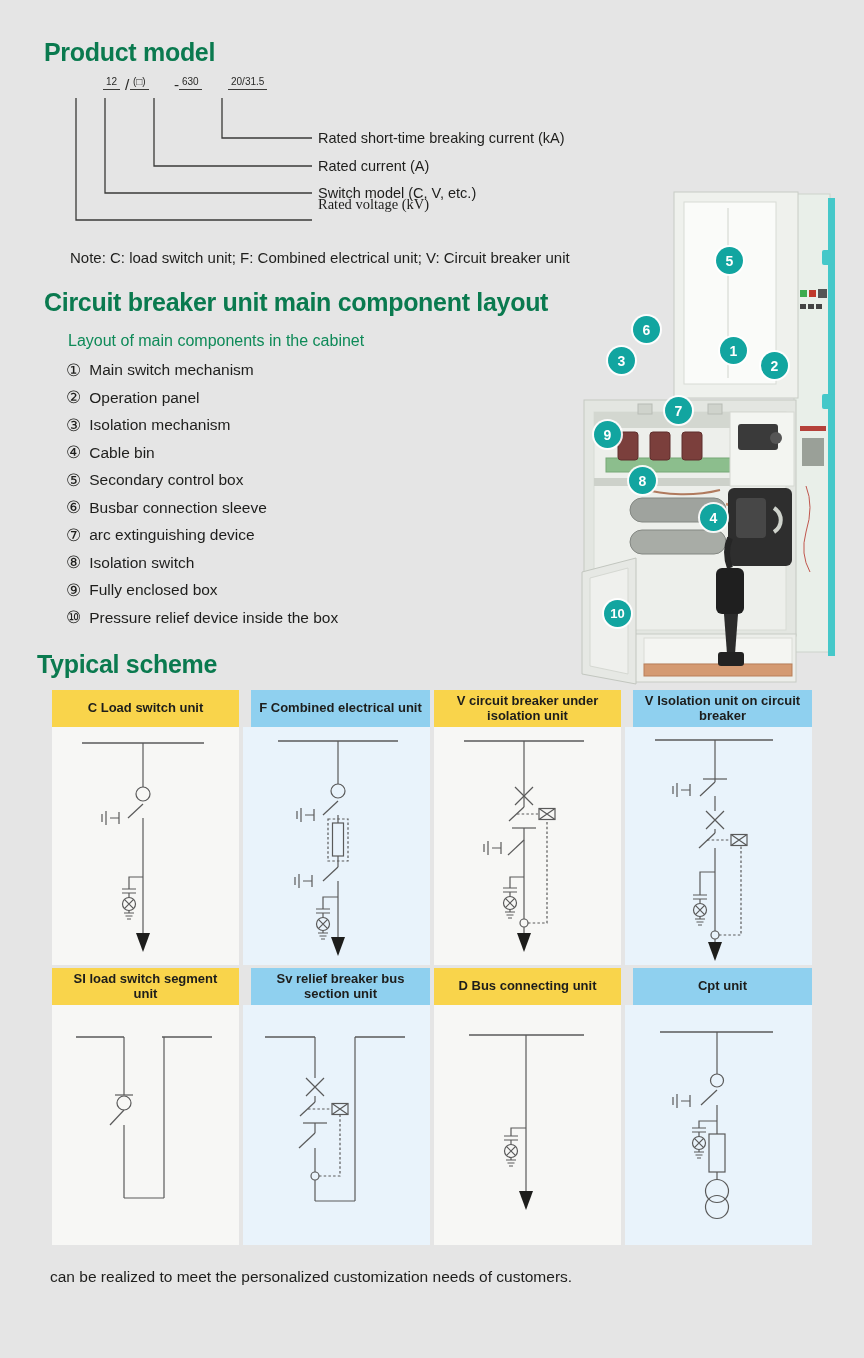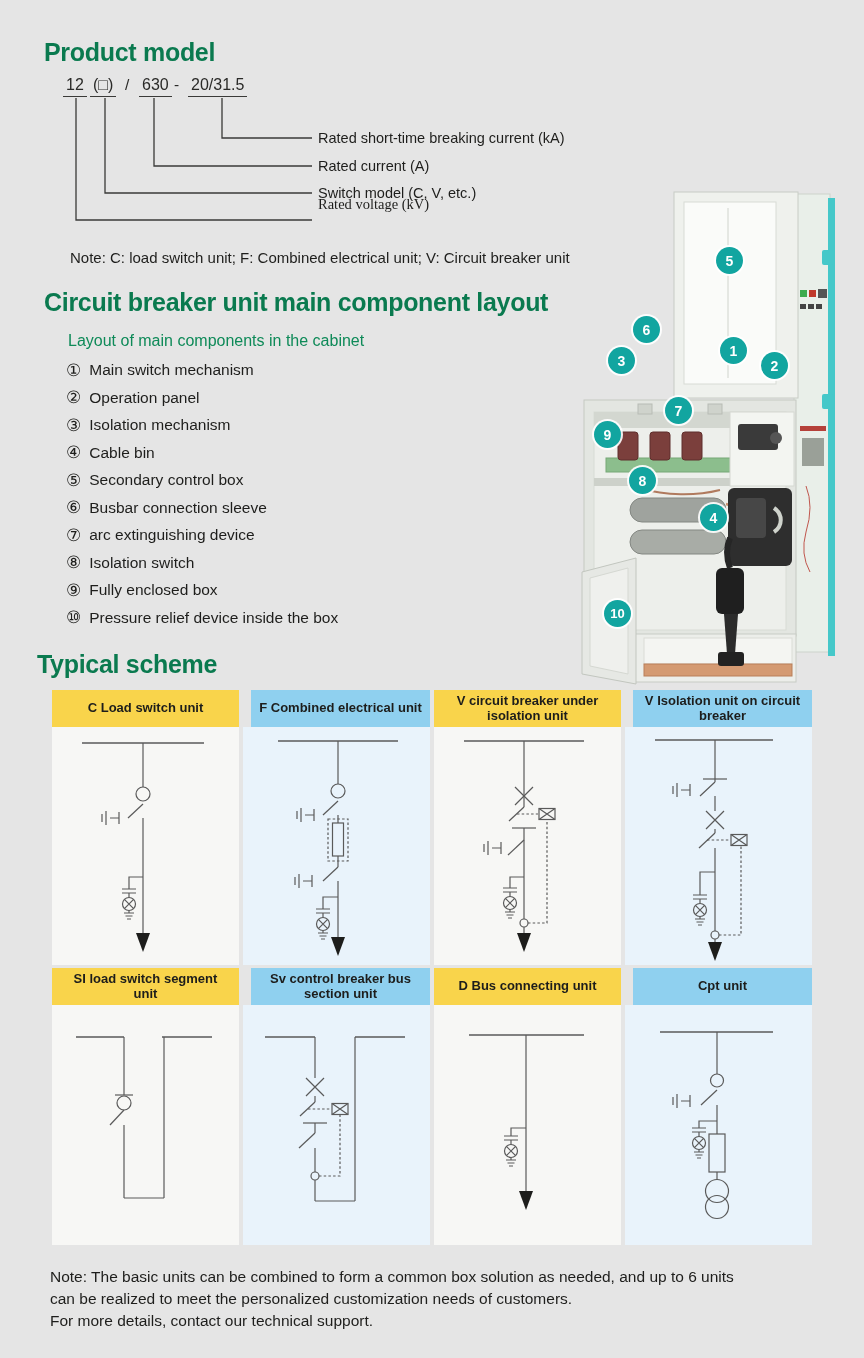--- a/index.html
+++ b/index.html
@@ -1,19 +1,19 @@
 <!DOCTYPE html>
 <html><head>
 <meta charset="utf-8">
 <style>
   html,body{margin:0;padding:0;background:#fff;}
   #page{position:relative;width:864px;height:1358px;background:#e5e5e5;overflow:hidden;
         font-family:"Liberation Sans",sans-serif;color:#1e1e1c;}
   .h1{position:absolute;font-size:25px;font-weight:bold;color:#0a7a4f;letter-spacing:-.3px;}
-  .mseg{position:absolute;top:76px;font-size:16px;color:#2a2a28;border-bottom:1.6px solid #3a3a38;padding:0 3px 2px;}
+  .mseg{position:absolute;top:76px;font-size:10px;color:#2a2a28;border-bottom:1.6px solid #3a3a38;padding:0 3px 2px;margin-left:40px;}
   .msep{position:absolute;top:76px;font-size:15.5px;color:#2a2a28;}
   .mlabel{position:absolute;left:318px;font-size:14.5px;color:#1e1e1c;white-space:nowrap;}
   .noteline{position:absolute;font-size:15px;color:#1e1e1c;white-space:nowrap;}
   .subgreen{position:absolute;left:68px;top:332px;font-size:16px;color:#0e8a58;}
   .complist{position:absolute;left:66px;top:361px;display:flex;flex-direction:column;gap:9.5px;}
   .crow{display:flex;align-items:center;gap:8px;font-size:15.5px;}
   .cnum{font-size:17px;line-height:1;}
   #cabinet{position:absolute;left:578px;top:186px;width:284px;height:500px;}
   .badge{position:absolute;width:27px;height:27px;border-radius:50%;background:#12a5a0;color:#fff;
          font-weight:bold;font-size:14px;display:flex;align-items:center;justify-content:center;
@@ -305,21 +305,21 @@
           <circle cx="72" cy="98" r="7"></circle>
           <path d="M72,105 L58,120"></path>
           <path d="M72,120 V193"></path>
           <path d="M72,193 H112"></path>
             <path d="M112,32 V193"></path>
         </svg>
       </div>
     </div>
 
     <div class="cell r2">
-      <div class="hdr hb">Sv control breaker bus section unit</div>
+      <div class="hdr hb">Sv relief breaker bus section unit</div>
       <div class="body bg-blue">
         <svg class="schem" width="187" height="236" viewBox="0 0 187 236">
           <path class="bus" d="M22,32 H72 M112,32 H162"></path>
           <path d="M72,32 V73"></path>
             <use href="#sym-x" x="72" y="82"></use>
           <path d="M72,91 V97"></path>
           <path d="M72,97 L57,111"></path>
           <path class="dsh" d="M65,104 H88"></path>
             <use href="#sym-boxx" x="97" y="104"></use>
           <path d="M60,118 H84"></path>
@@ -364,18 +364,16 @@
           <path d="M92,167 V175"></path>
           <circle cx="92" cy="186" r="11.5"></circle>
             <circle cx="92" cy="202" r="11.5"></circle>
         </svg>
       </div>
     </div>
 
   </div>
 
   <div id="footer">
-    <div>Note: The basic units can be combined to form a common box solution as needed, and up to 6 units</div>
     <div>can be realized to meet the personalized customization needs of customers.</div>
-    <div>For more details, contact our technical support.</div>
   </div>
 
 </div>
 
 </body></html>

